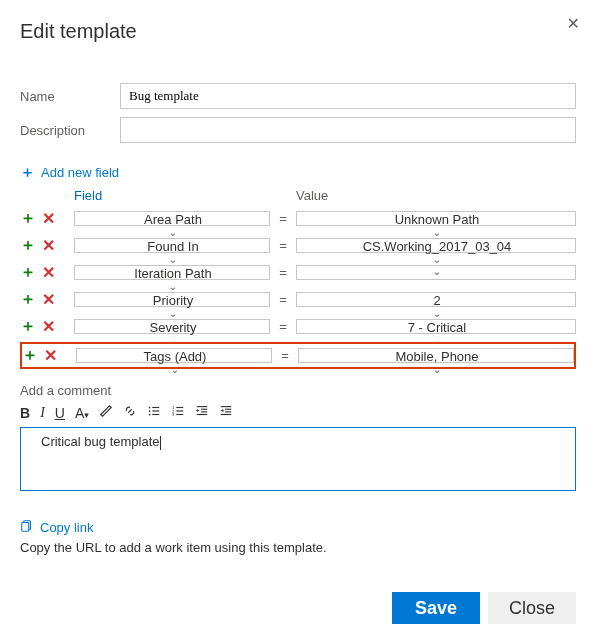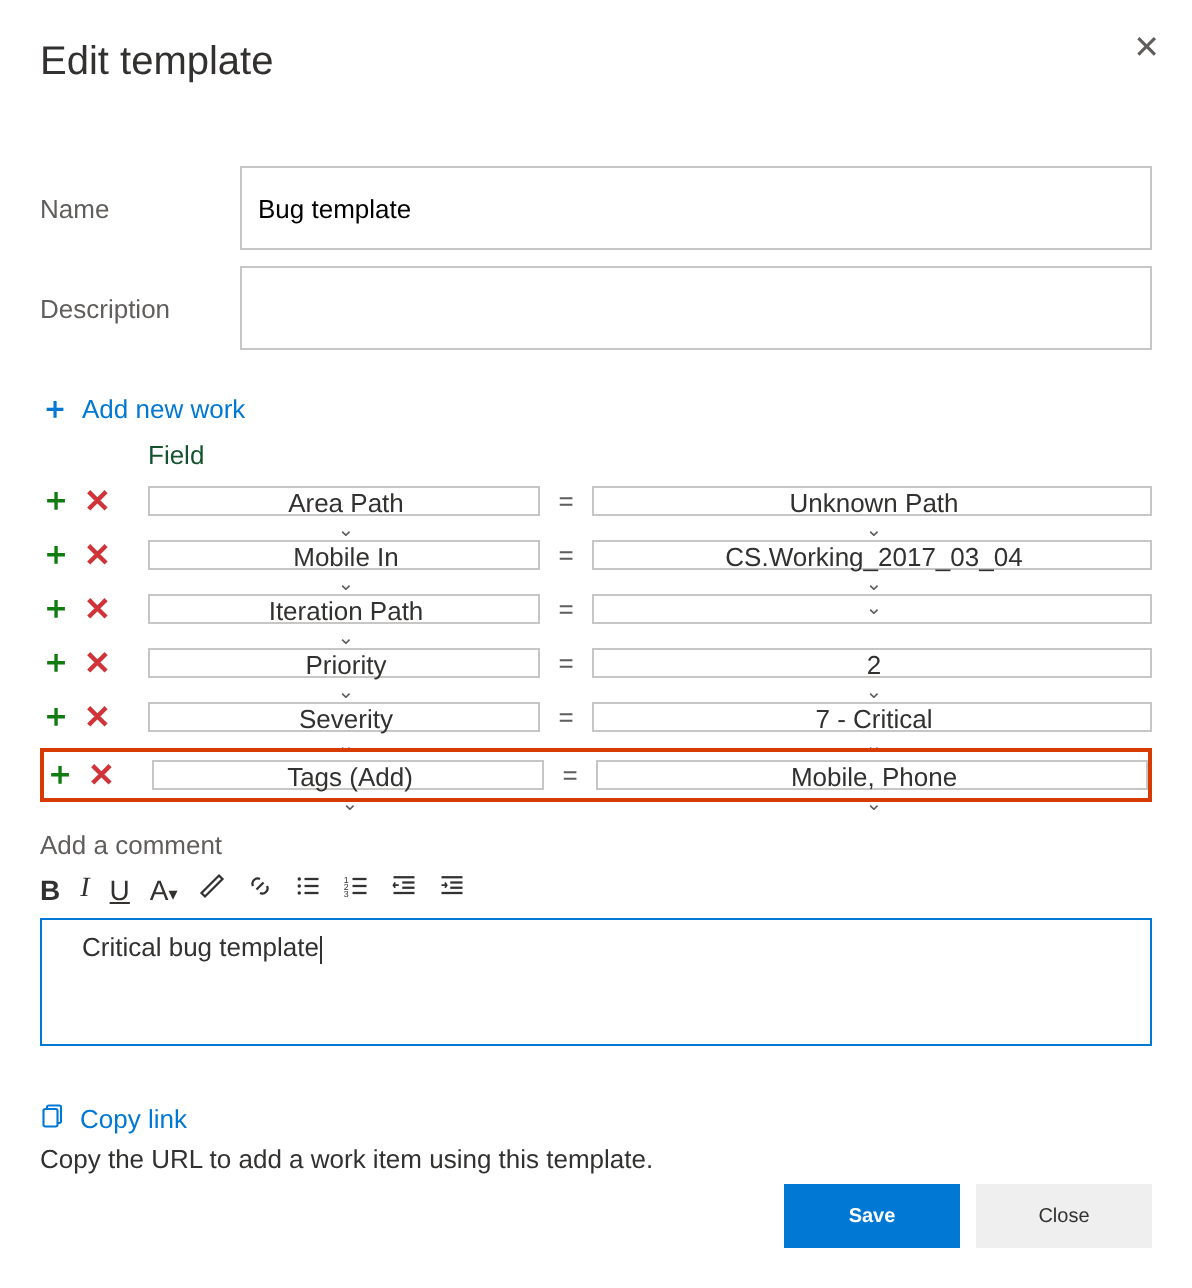--- a/index.html
+++ b/index.html
@@ -32,42 +32,42 @@
       margin-bottom: 8px;
     }
     .form-label {
       width: 100px;
       color: #605e5c;
       font-size: 13px;
     }
     .form-input {
       flex: 1;
       border: 1px solid #c8c6c4;
-      padding: 20px 8px;
+      padding: 4px 8px;
       font-size: 13px;
       height: 26px;
-      font-family: Liberation Sans, sans-serif;
+      font-family: Liberation Serif, serif;
     }
     .add-field-link {
       color: #0078d4;
       cursor: pointer;
       font-size: 13px;
       margin-top: 12px;
       margin-bottom: 6px;
       display: inline-flex;
       align-items: center;
       gap: 6px;
     }
     .plus-blue { color: #0078d4; font-weight: bold; font-size: 15px; }
     .grid-header {
       display: flex;
       padding-left: 54px;
       margin-bottom: 4px;
     }
-    .grid-header .col-field { width: 196px; color: #14532d; font-size: 13px; }
+    .grid-header .col-field { width: 196px; color: #0369a1; font-size: 13px; }
     .grid-header .col-value { flex: 1; color: #605e5c; font-size: 13px; margin-left: 26px; }
     .grid-row {
       display: flex;
       align-items: center;
       margin-bottom: 4px;
       position: relative;
       padding: 1px 0;
     }
     .grid-row.highlighted {
       border: 2px solid #d83b01;
@@ -152,21 +152,21 @@
       position: absolute;
       bottom: 20px;
       right: 20px;
       display: flex;
       gap: 8px;
     }
     .btn {
       width: 88px;
       height: 32px;
       border: none;
-      font-size: 10px;
+      font-size: 18px;
       cursor: pointer;
       font-family: inherit;
     }
     .btn-primary { background: #0078d4; color: #fff; font-weight: 600; }
     .btn-secondary { background: #efefef; color: #323130; }
     .copy-icon svg { width: 14px; height: 14px; }
     .list-icon { font-size: 13px; letter-spacing: -1px; }
   </style>
 </head>
 <body>
@@ -181,25 +181,26 @@
   <div class="form-label">Name</div>
   <input class="form-input" value="Bug template" style="">
 </div>
 <div class="form-row">
   <div class="form-label">Description</div>
   <input class="form-input" value="" style="">
 </div>
 
 <div class="add-field-link">
   <span class="plus-blue">＋</span>
-  <span>Add new work</span>
+  <span>Add new field</span>
 </div>
 
 <div class="grid-header">
   <div class="col-field">Field</div>
+  <div class="col-value">Value</div>
 </div>
 
 <div id="grid-rows">
     <div class="grid-row">
       <div class="row-actions">
         <span class="plus-green">＋</span>
         <span class="x-red">✕</span>
       </div>
       <div class="select-box field-select">
         <span>Area Path</span>
@@ -210,21 +211,21 @@
         <span>Unknown Path</span>
         <span class="chevron">⌄</span>
       </div>
     </div>
     <div class="grid-row">
       <div class="row-actions">
         <span class="plus-green">＋</span>
         <span class="x-red">✕</span>
       </div>
       <div class="select-box field-select">
-        <span>Mobile In</span>
+        <span>Found In</span>
         <span class="chevron">⌄</span>
       </div>
       <div class="equals">=</div>
       <div class="select-box value-select">
         <span>CS.Working_2017_03_04</span>
         <span class="chevron">⌄</span>
       </div>
     </div>
     <div class="grid-row">
       <div class="row-actions">

